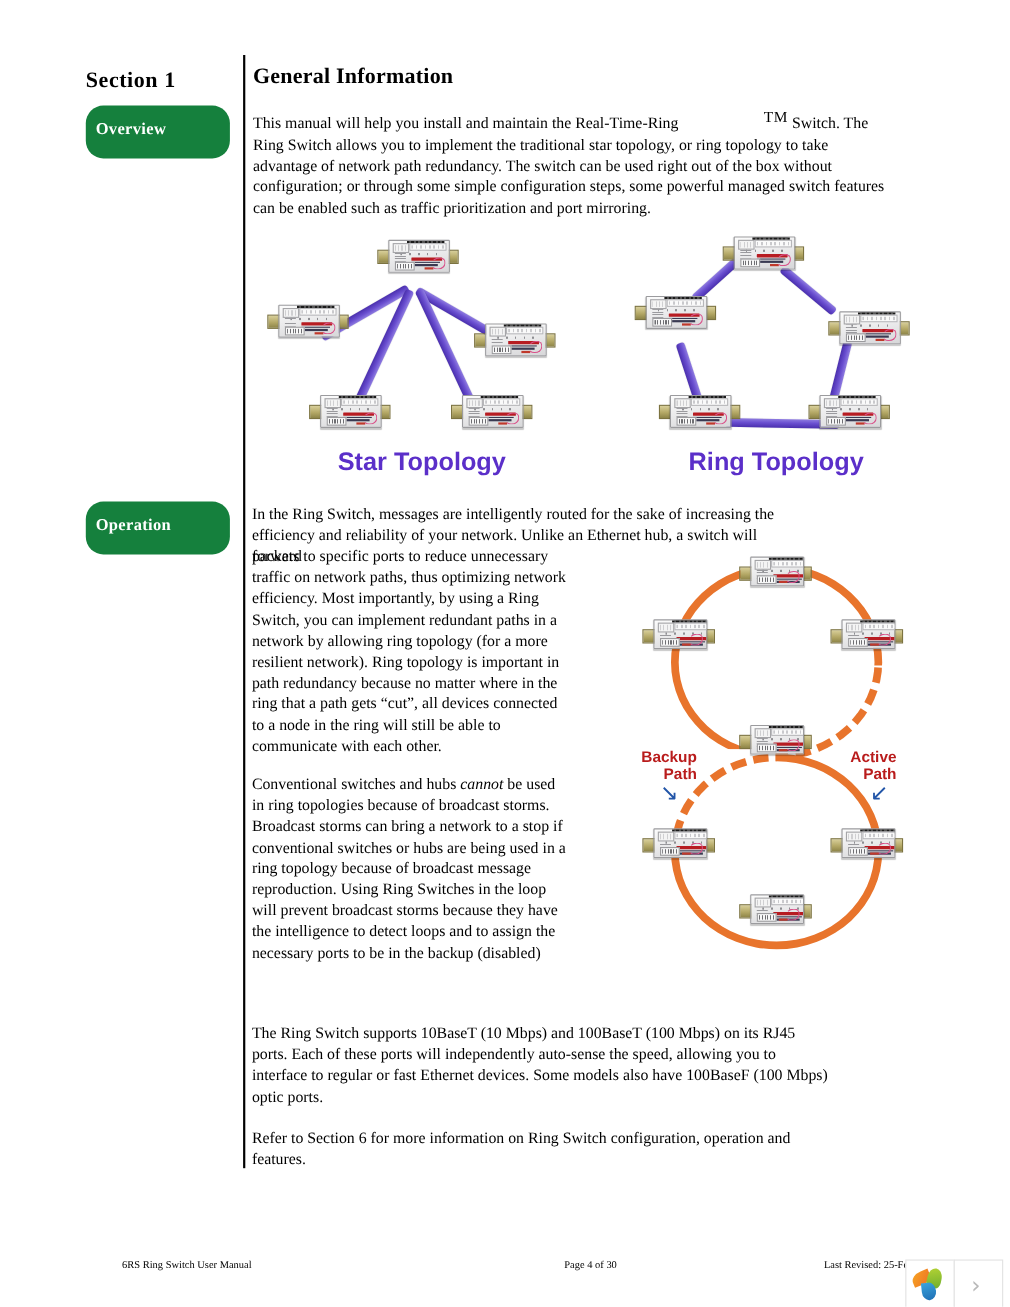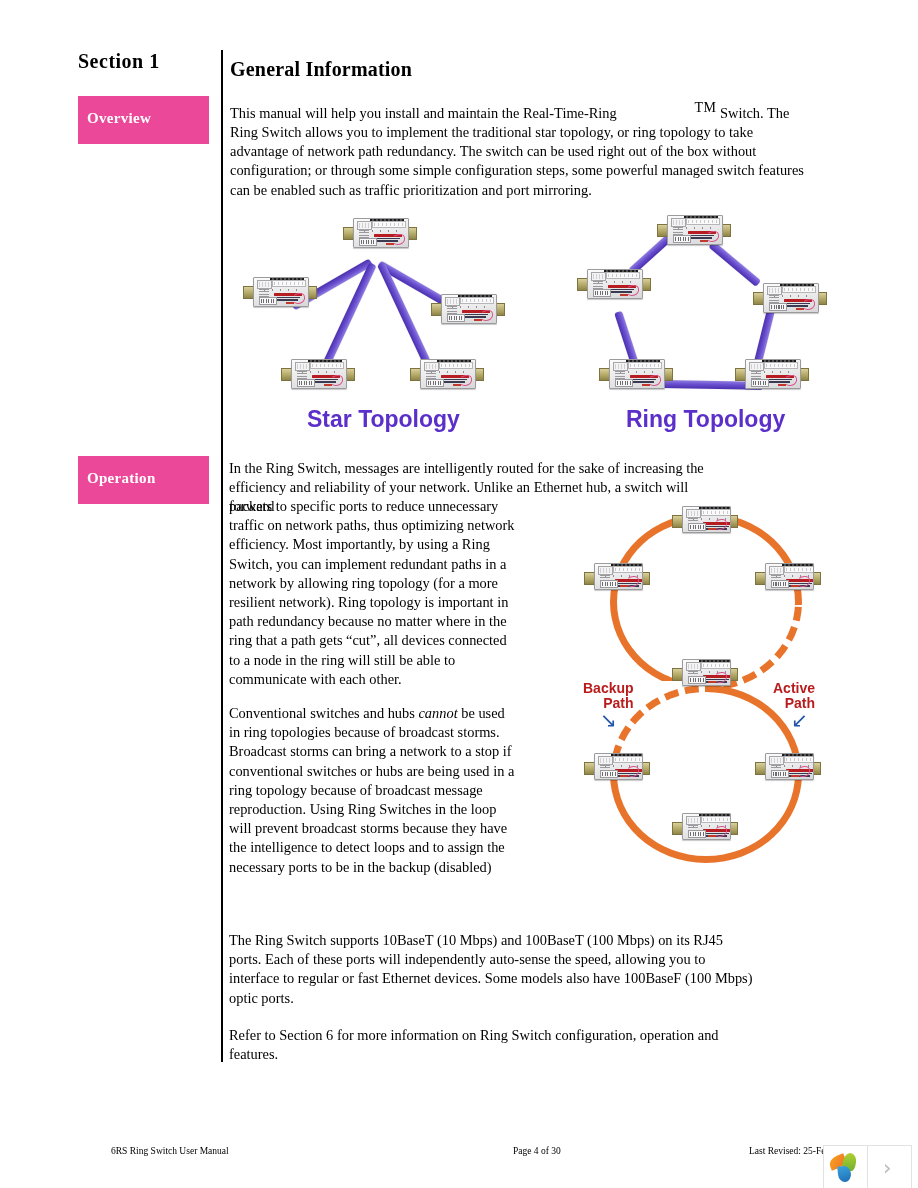--- a/index.html
+++ b/index.html
@@ -30,35 +30,36 @@
     top: 50px;
     width: 2px;
     height: 1012px;
     background: #000000;
   }
 
   
   .section-title {
     position: absolute;
     left: 78px;
-    top: 50px;
+    top: 62px;
     width: 140px;
     font-family: "Liberation Serif", serif;
     font-weight: bold;
     font-size: 20px;
     letter-spacing: 0.5px;
     color: #000;
   }
   .side-box {
     position: absolute;
     left: 78px;
     width: 131px;
     height: 48px;
-    background: #ec4899;
+    background: #15803d;
     color: #ffffff;
+    border-radius: 16px;
   }
   .side-box span {
     position: absolute;
     left: 9px;
     top: 14px;
     font-family: "Liberation Serif", serif;
     font-weight: bold;
     font-size: 15px;
     letter-spacing: 0.3px;
     color: #ffffff;

